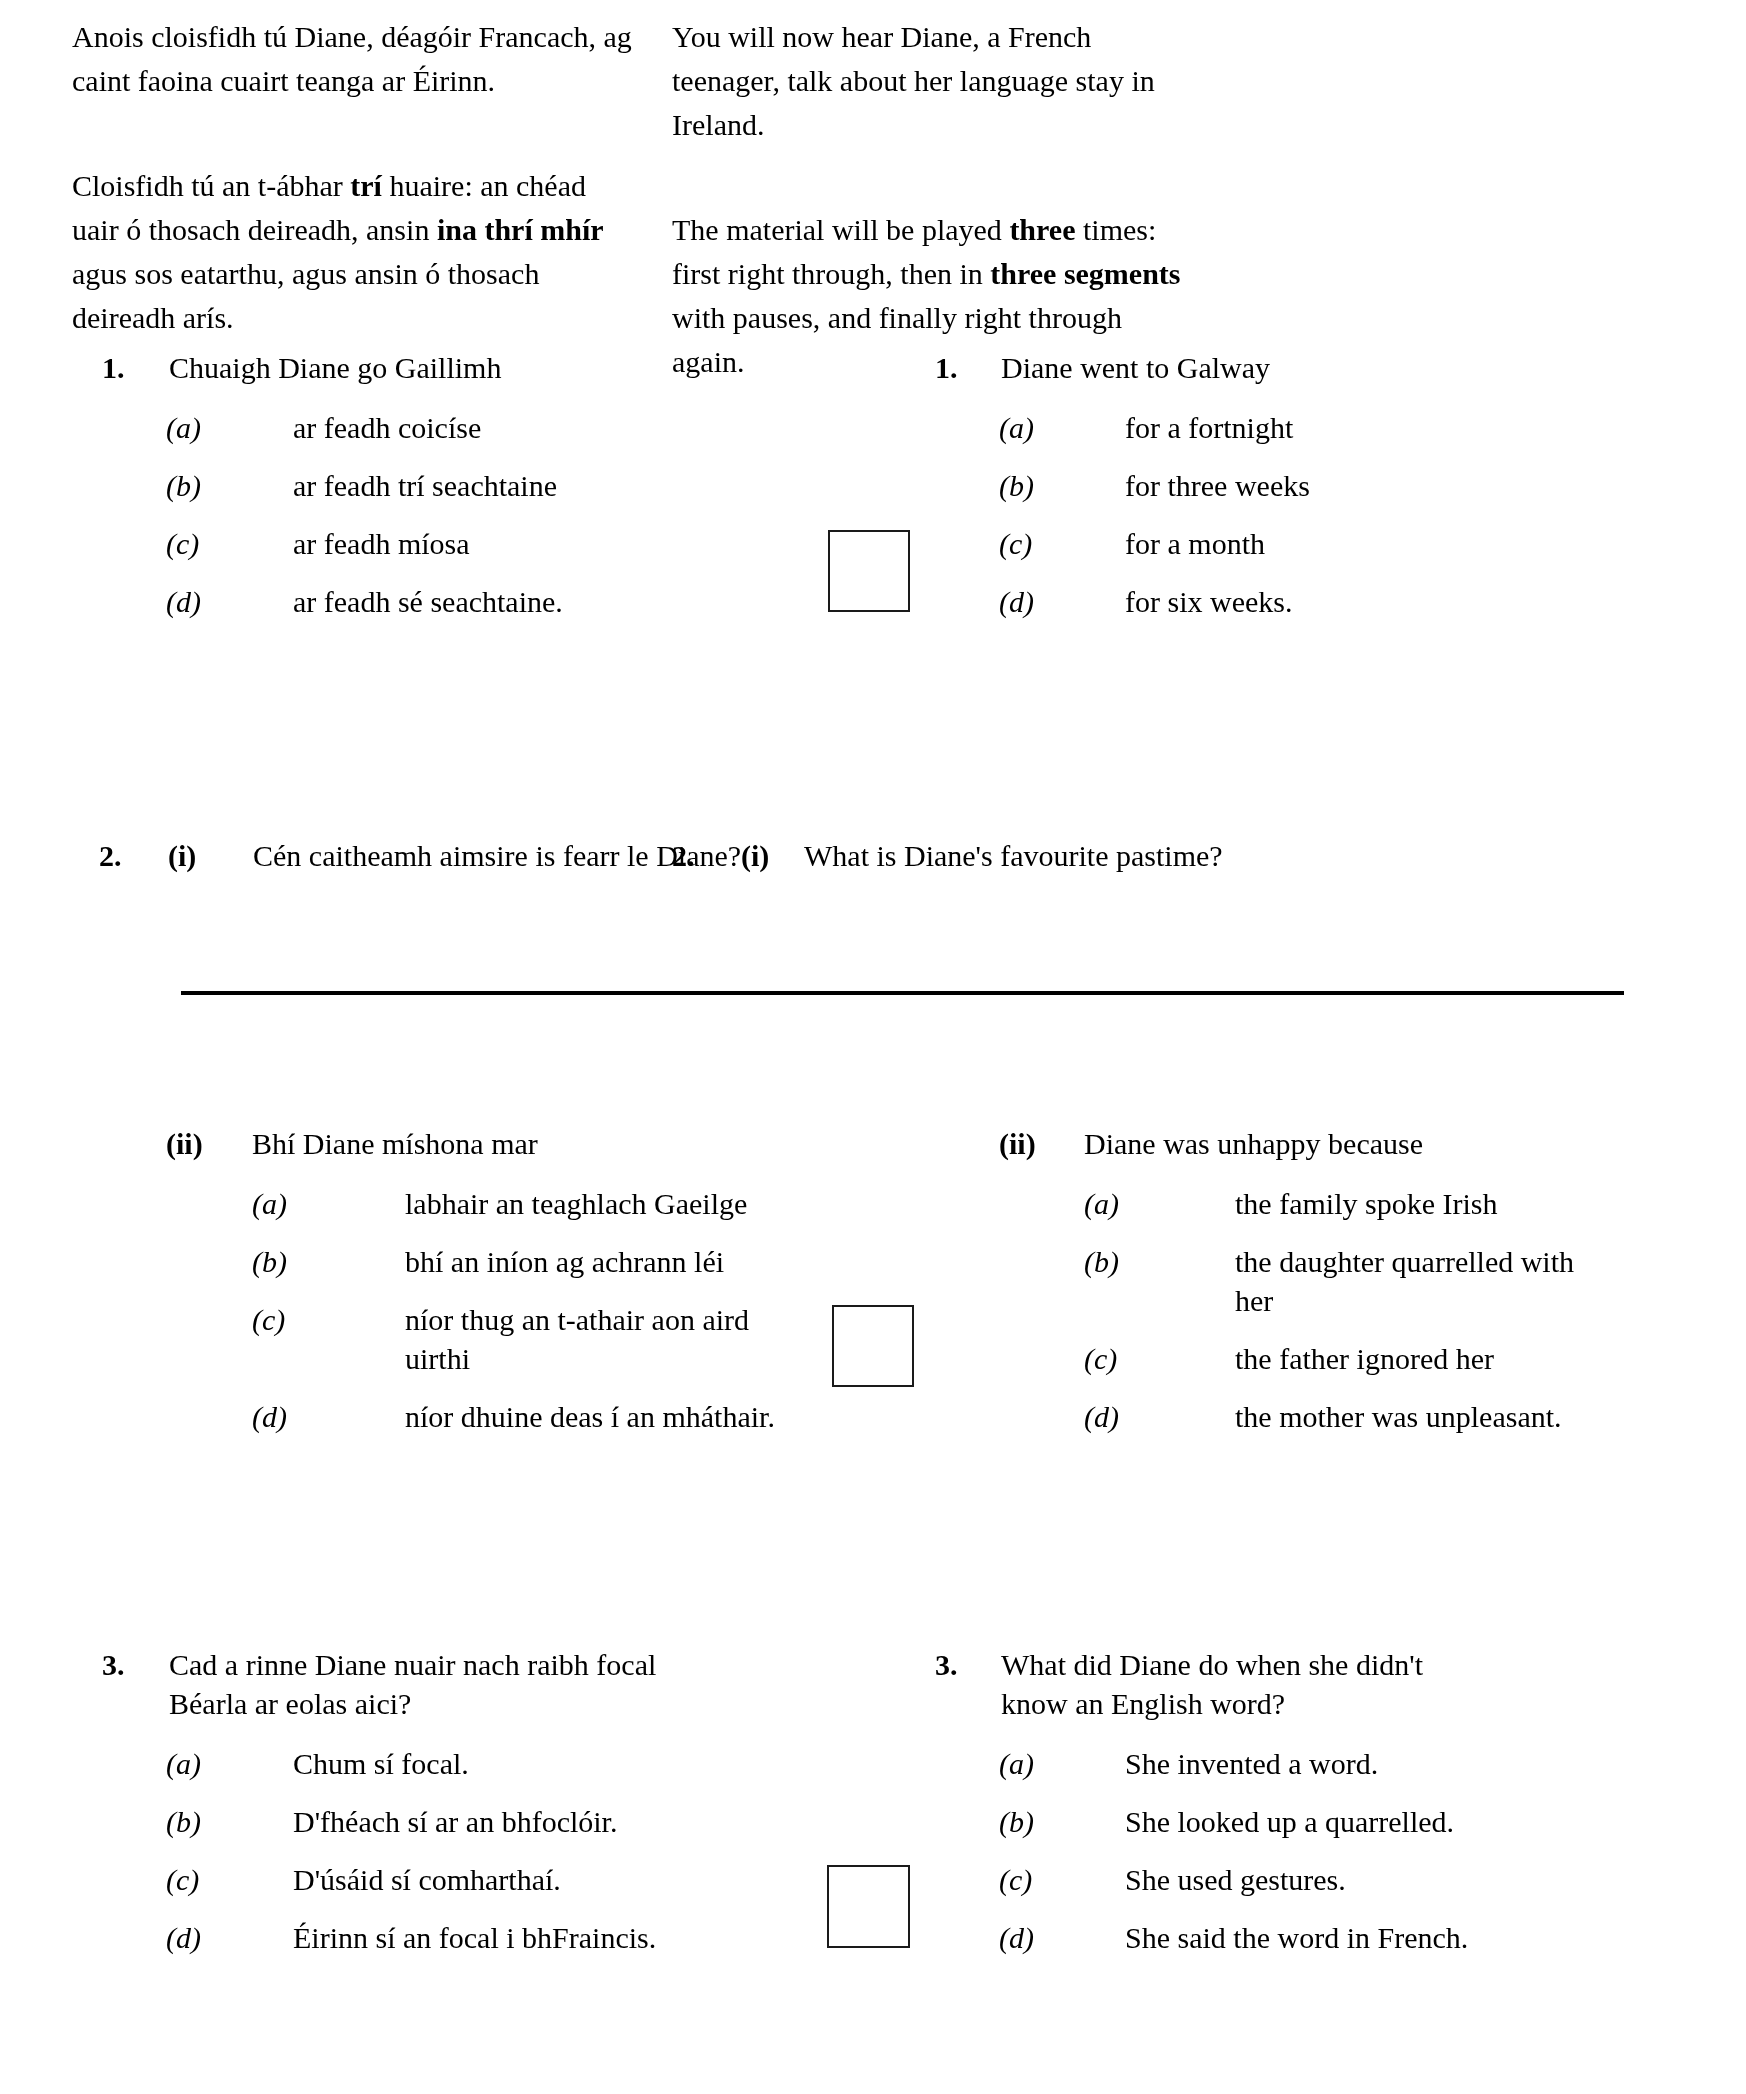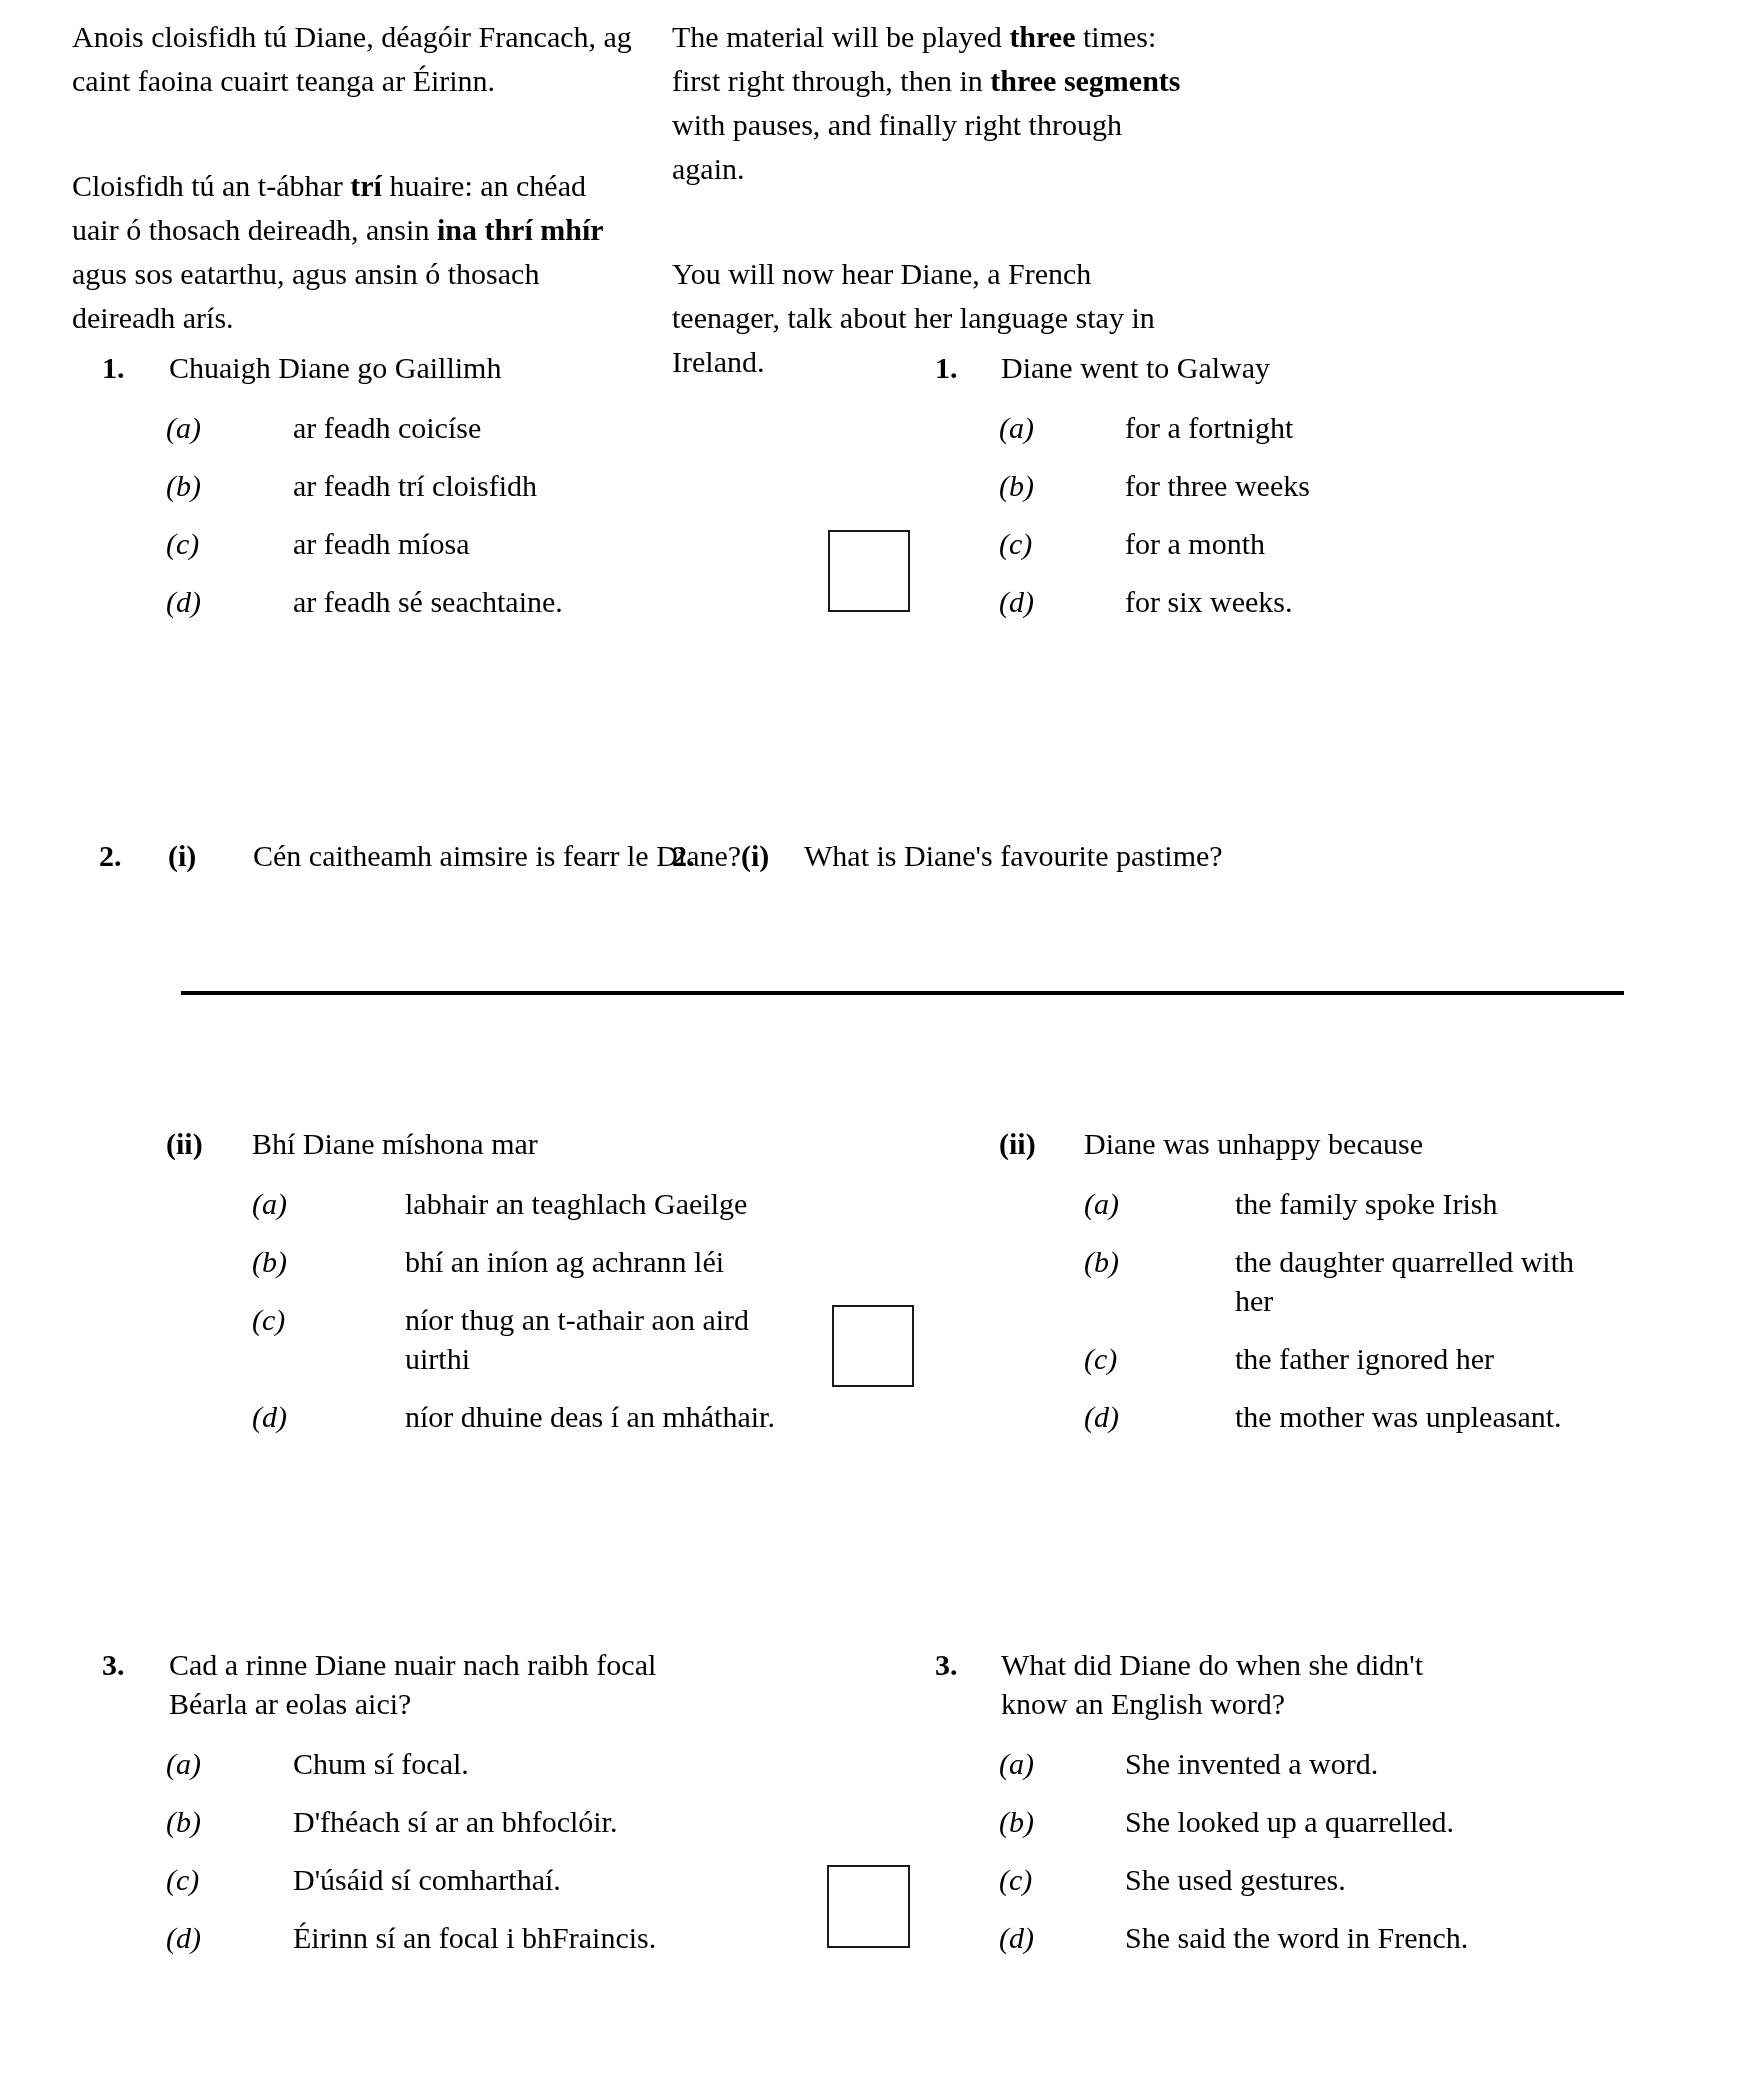--- a/index.html
+++ b/index.html
@@ -82,37 +82,37 @@
 <body>
 
 <div class="page">
 
   <div class="intro" style="left:72px; top:15.4px; width:567px;">
     <p>Anois cloisfidh tú Diane, déagóir Francach, ag caint faoina cuairt teanga ar Éirinn.</p>
     <p><span>Cloisfidh tú an t-ábhar </span><b>trí</b><span> huaire: an chéad uair ó thosach deireadh, ansin </span><b>ina thrí mhír</b><span> agus sos eatarthu, agus ansin ó thosach deireadh arís.</span></p>
   </div>
 
   <div class="intro" style="left:672px; top:15.4px; width:526px;">
+    <p>You will now hear Diane, a French teenager, talk about her language stay in Ireland.</p>
     <p><span>The material will be played </span><b>three</b><span> times: first right through, then in </span><b>three segments</b><span> with pauses, and finally right through again.</span></p>
-    <p>You will now hear Diane, a French teenager, talk about her language stay in Ireland.</p>
   </div>
 
   <div class="qwrap" style="left:102px; top:348px; width:672px;">
     <div class="qhead">
       <span class="qnum" style="width:67px;">1.</span>
       <span class="qtext">Chuaigh Diane go Gaillimh</span>
     </div>
 
     <div class="opt" style="margin-top:21px;">
       <span class="optlabel" style="width:86px; margin-left:64px;">(a)</span>
       <span class="opttext">ar feadh coicíse</span>
     </div>
     <div class="opt" style="margin-top:19px;">
       <span class="optlabel" style="width:86px; margin-left:64px;">(b)</span>
-      <span class="opttext">ar feadh trí cloisfidh</span>
+      <span class="opttext">ar feadh trí seachtaine</span>
     </div>
     <div class="opt" style="margin-top:19px;">
       <span class="optlabel" style="width:86px; margin-left:64px;">(c)</span>
       <span class="opttext">ar feadh míosa</span>
     </div>
     <div class="opt" style="margin-top:19px;">
       <span class="optlabel" style="width:86px; margin-left:64px;">(d)</span>
       <span class="opttext">ar feadh sé seachtaine.</span>
     </div>
   </div>

